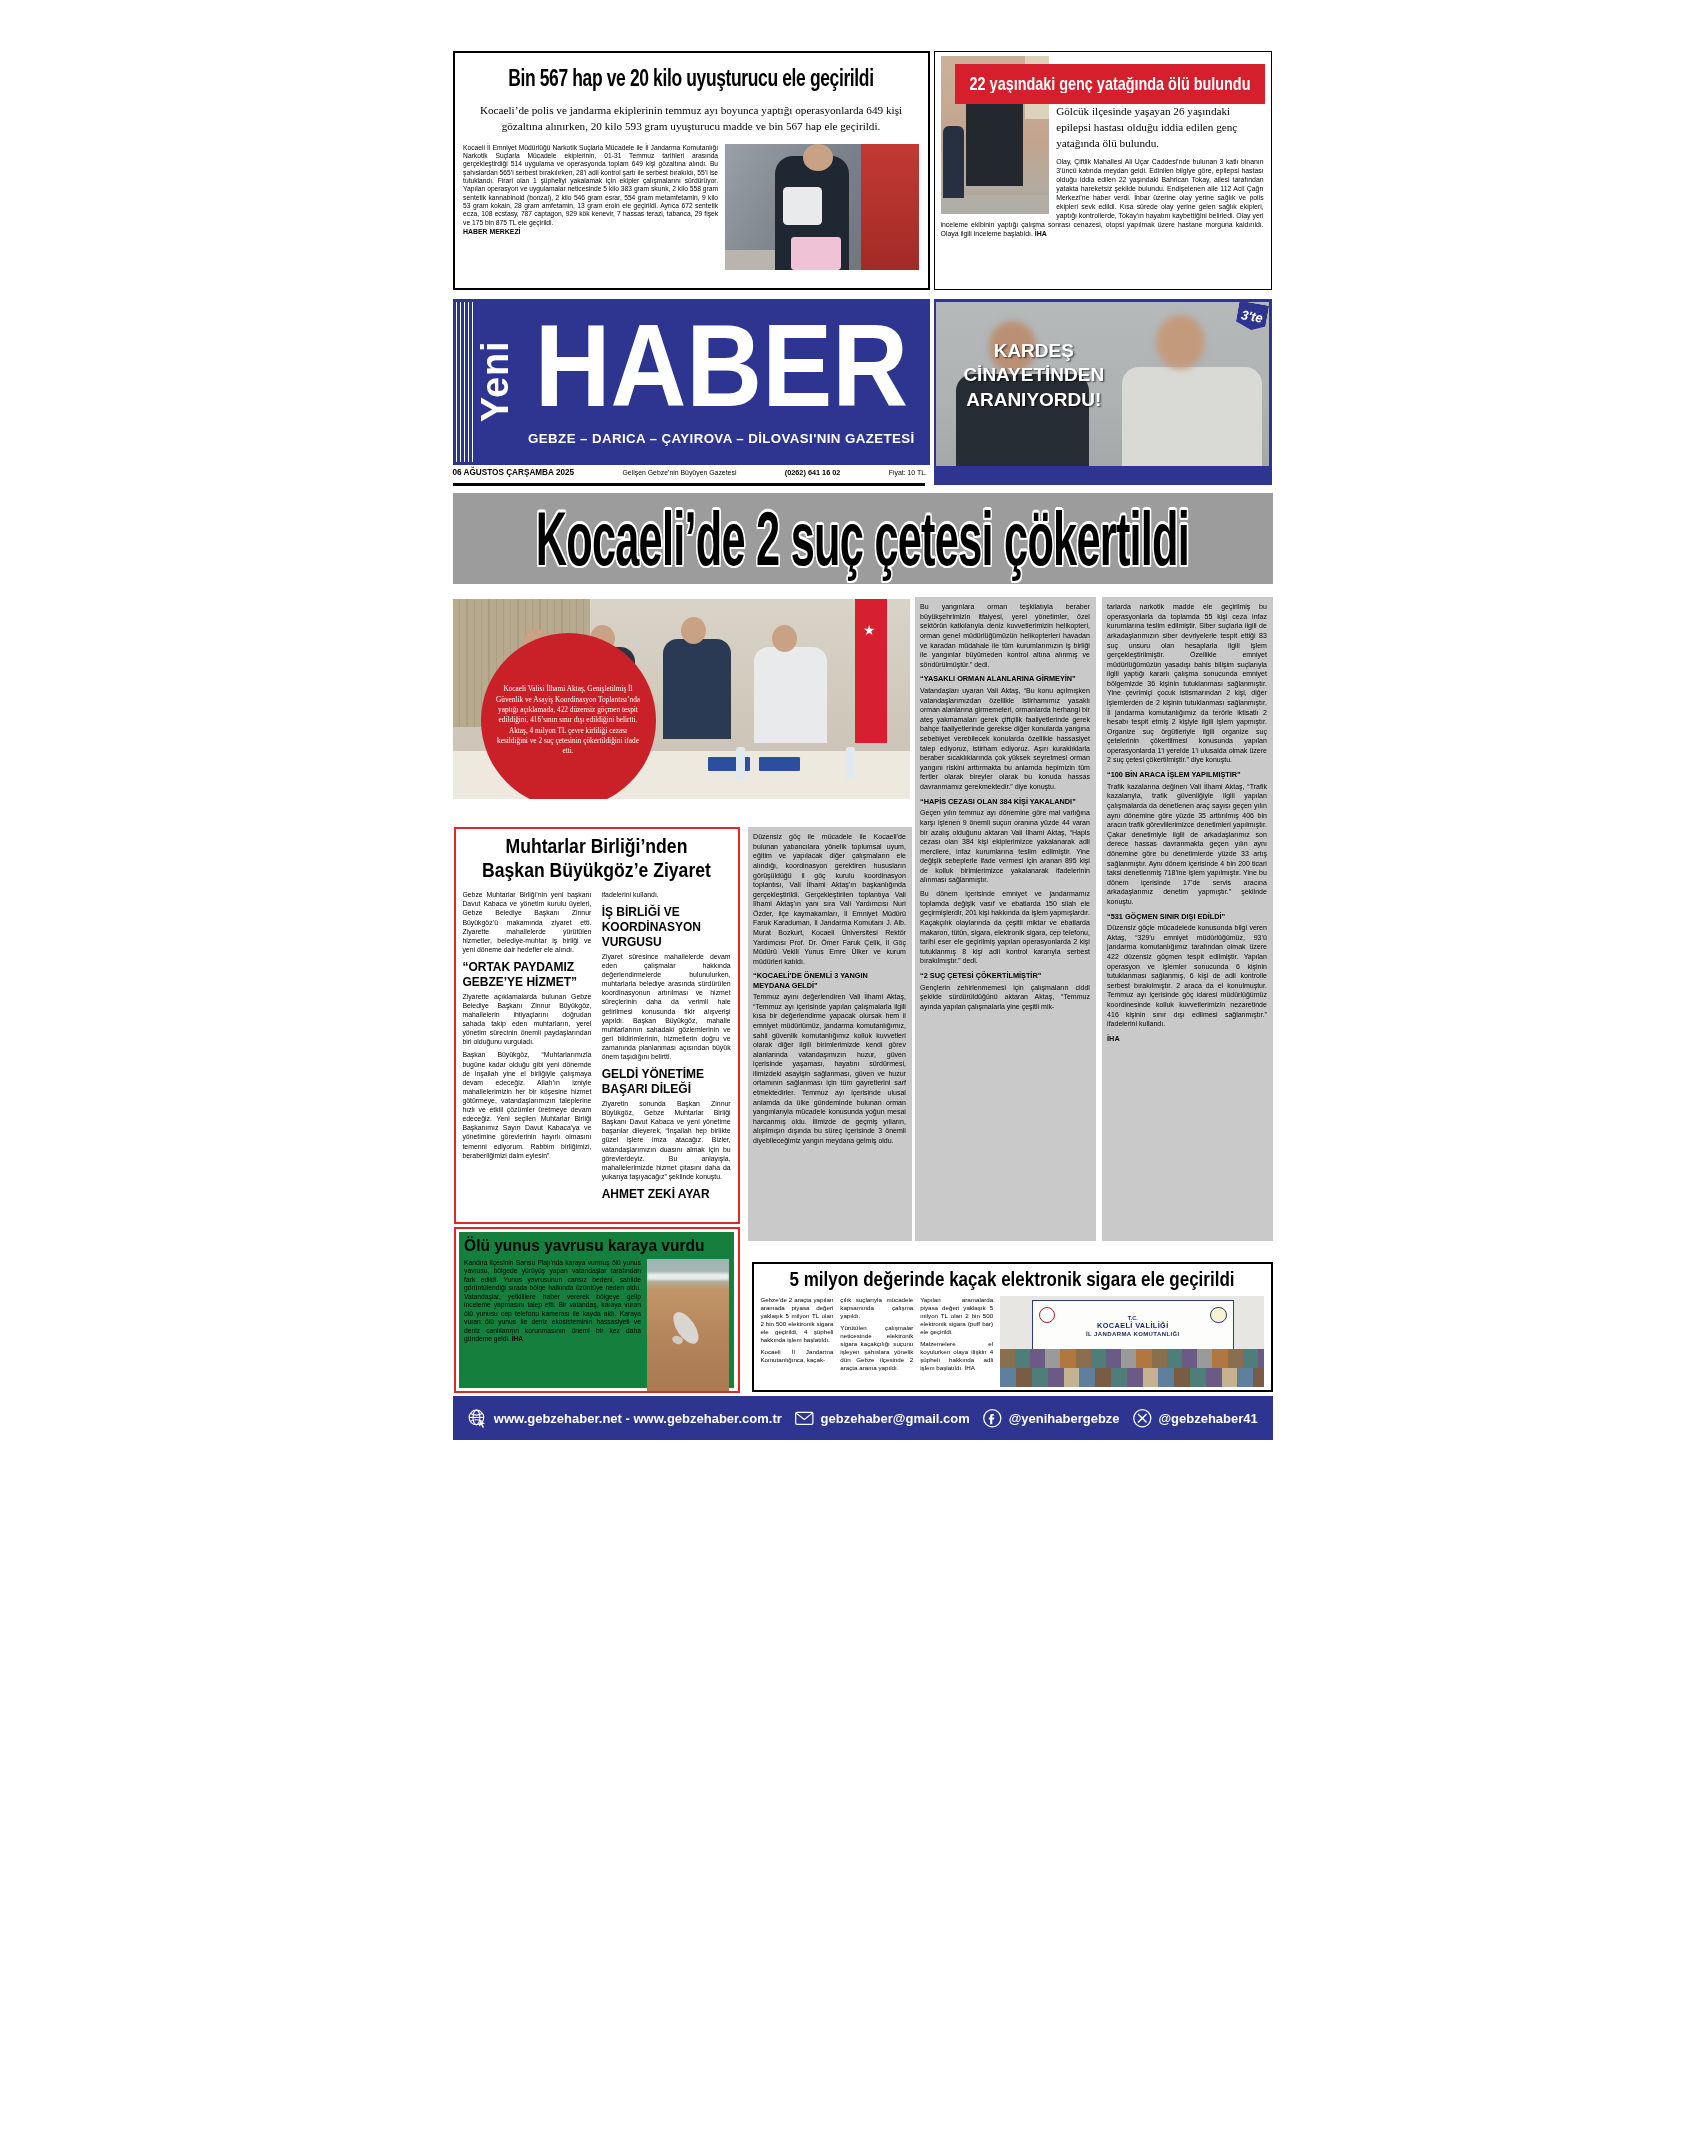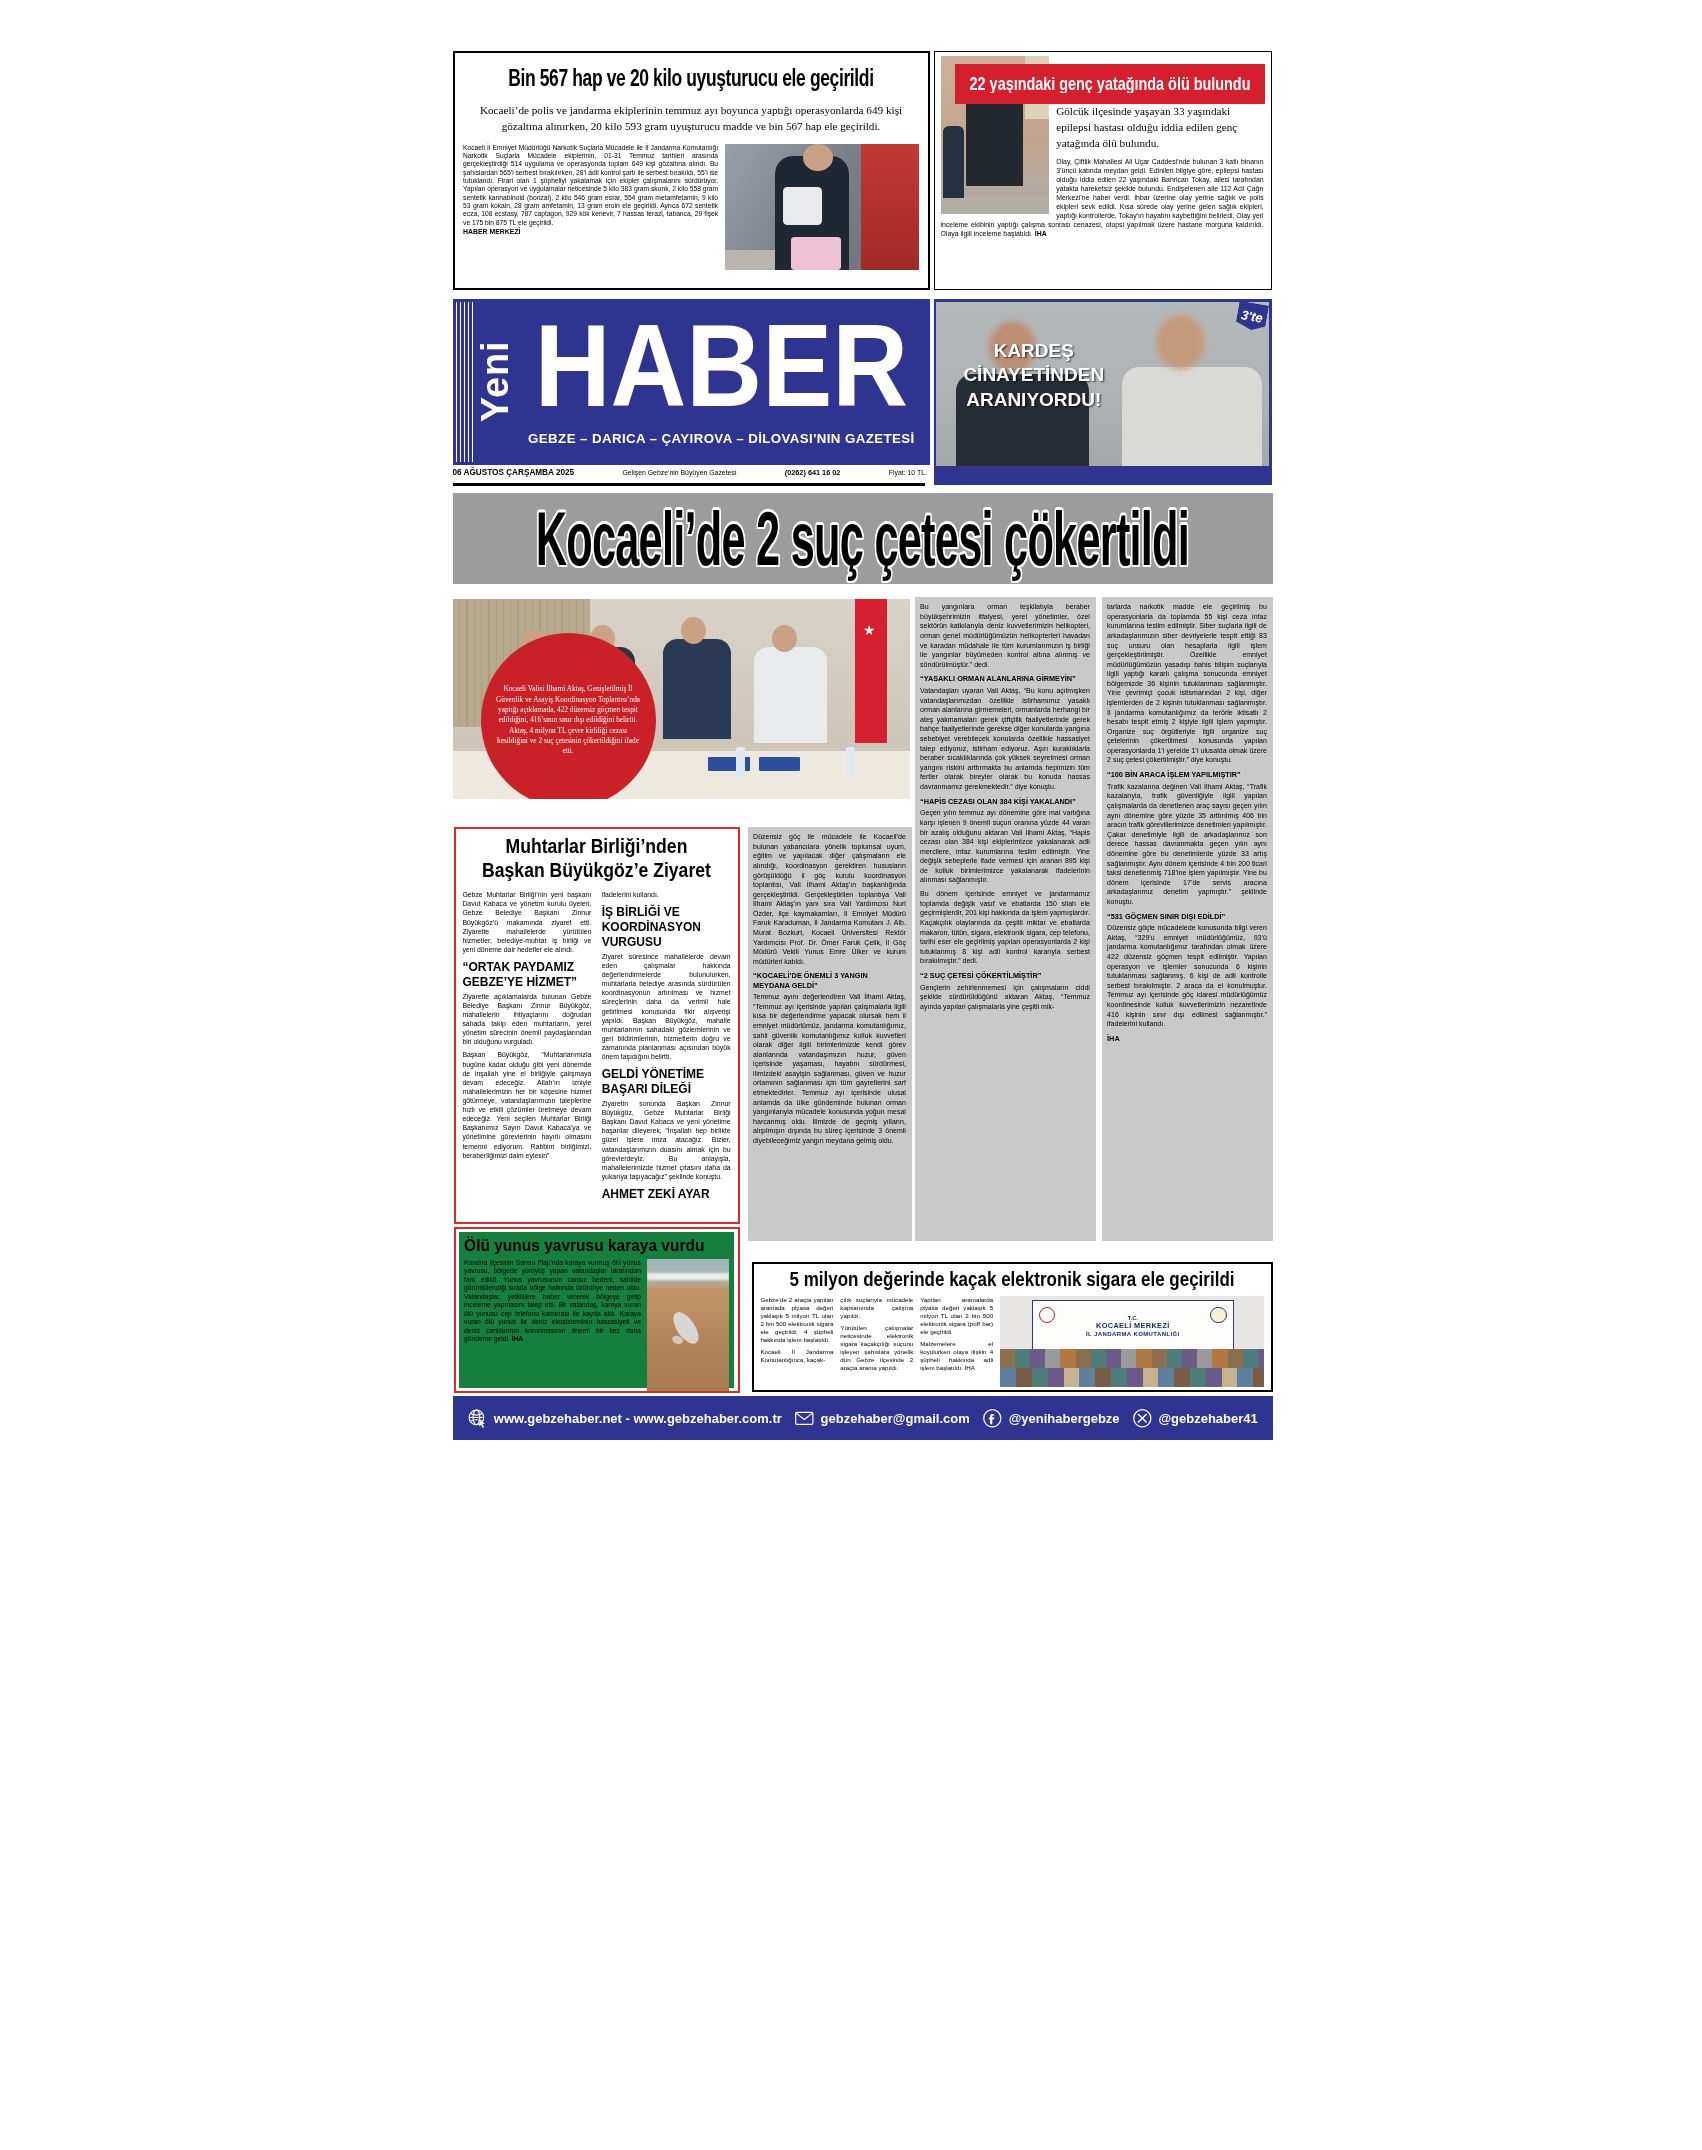--- a/index.html
+++ b/index.html
@@ -170,21 +170,21 @@
   <div id="tr-box" class="abs">
     <div id="tr-banner">
       <span>22 yaşındaki genç yatağında ölü bulundu</span>
     </div>
     <div id="tr-photo">
       <div class="trp-curtain"></div>
       <div class="trp-door"></div>
       <div class="trp-ground"></div>
       <div class="trp-officer"></div>
     </div>
-    <p id="tr-lede">Gölcük ilçesinde yaşayan 33 yaşındaki epilepsi hastası olduğu iddia edilen genç yatağında ölü bulundu.</p>
+    <p id="tr-lede">Gölcük ilçesinde yaşayan 26 yaşındaki epilepsi hastası olduğu iddia edilen genç yatağında ölü bulundu.</p>
     <p id="tr-body">
       <span>Olay, Çiftlik Mahallesi Ali Uçar Caddesi’nde bulunan 3 katlı binanın 3’üncü katında meydan geldi. Edinilen bilgiye göre, epilepsi hastası olduğu iddia edilen 22 yaşındaki Bahrican Tokay, ailesi tarafından yatakta hareketsiz şekilde bulundu. Endişelenen aile 112 Acil Çağrı Merkezi’ne haber verdi. İhbar üzerine olay yerine sağlık ve polis ekipleri sevk edildi. Kısa sürede olay yerine gelen sağlık ekipleri, yaptığı kontrollerde, Tokay’ın hayatını kaybettiğini belirledi. Olay yeri inceleme ekibinin yaptığı çalışma sonrası cenazesi, otopsi yapılmak üzere hastane morguna kaldırıldı. Olaya ilgili inceleme başlatıldı.</span>
       <b>İHA</b>
     </p>
   </div>
 
   <div id="mh-left" class="abs">
     <div id="mh-stripes"></div>
     <div id="mh-yeni">Yeni</div>
     <div id="mh-haber">HABER</div>
@@ -312,21 +312,21 @@
         </div>
       <div class="si-col">
           <p class="para">Yapılan aramalarda piyasa değeri yaklaşık 5 milyon TL olan 2 bin 500 elektronik sigara (puff bar) ele geçirildi.</p>
           <p class="para">Malzemelere el koyulurken olaya ilişkin 4 şüpheli hakkında adli işlem başlatıldı. İHA</p>
         </div>
       <div id="si-photo">
         <div class="sip-sign">
           <div class="sip-em sip-em1"></div>
           <div class="sip-em sip-em2"></div>
           <div class="sip-l1">T.C.</div>
-          <div class="sip-l2">KOCAELİ MERKEZİ</div>
+          <div class="sip-l2">KOCAELİ VALİLİĞİ</div>
           <div class="sip-l3">İL JANDARMA KOMUTANLIĞI</div>
         </div>
         <div class="sip-boxes1"></div>
         <div class="sip-boxes2"></div>
       </div>
     </div>
   </div>
 
   <div id="footer" class="abs">
     <div class="f-item">

